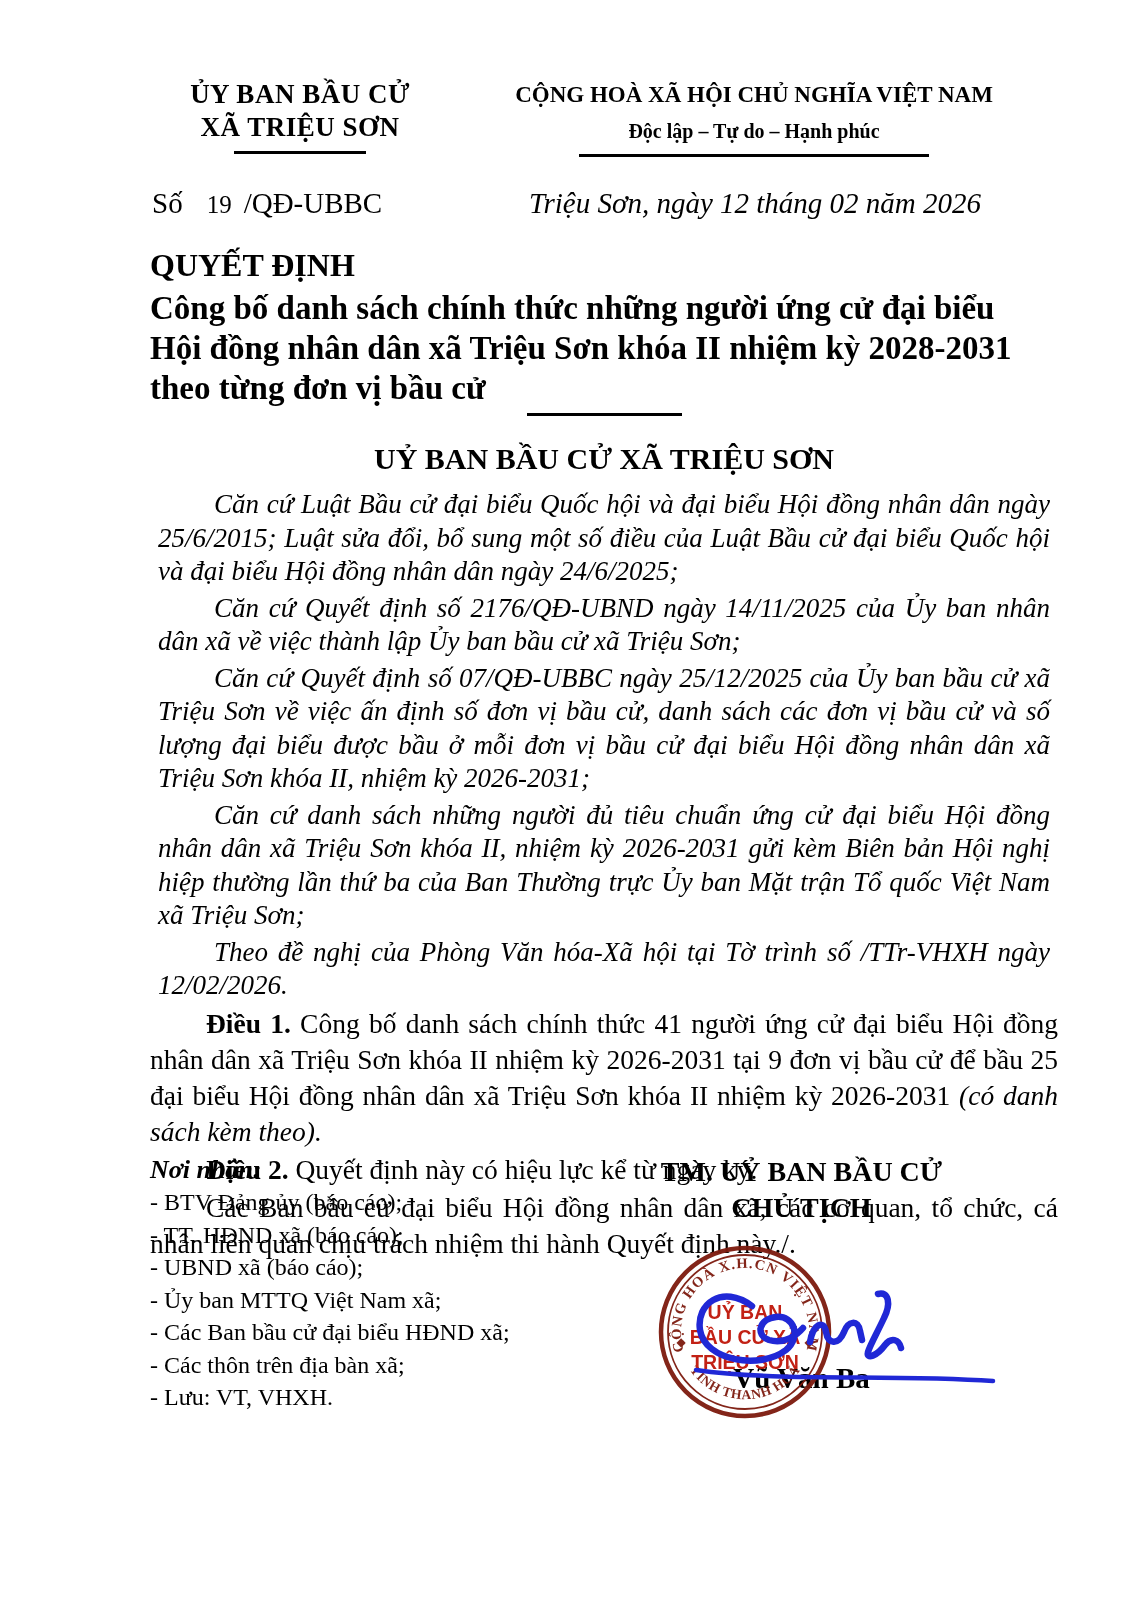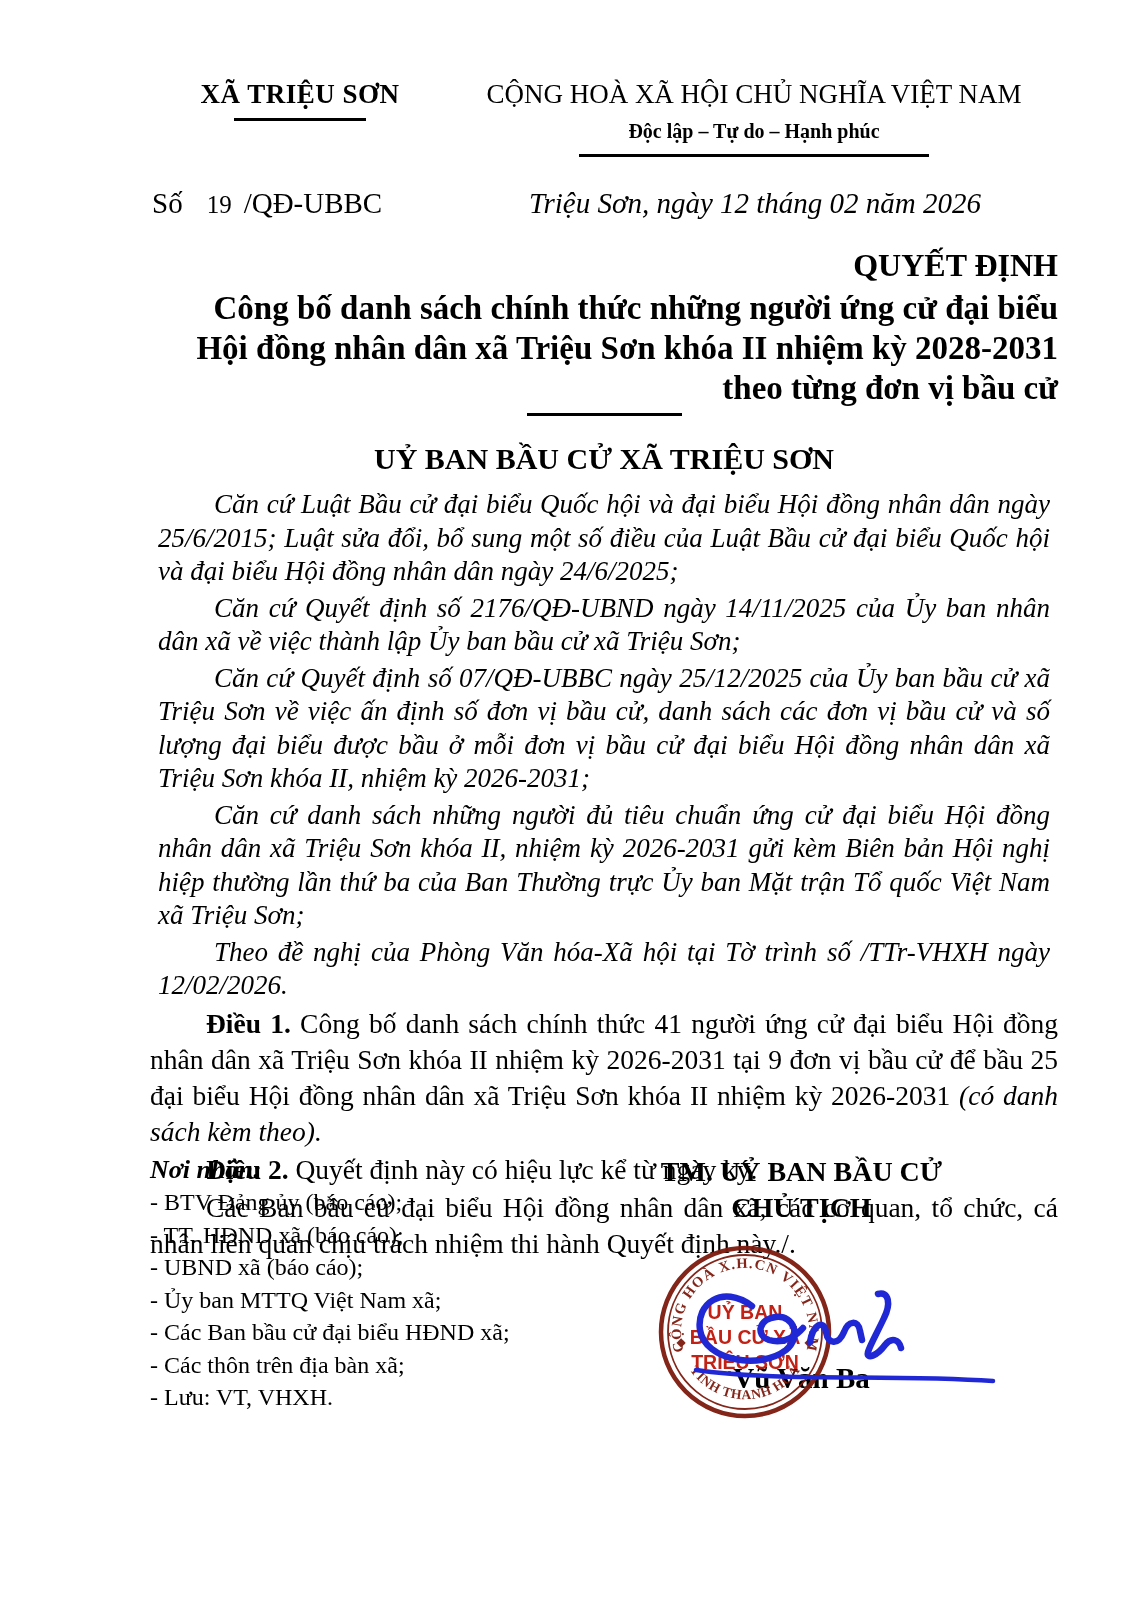--- a/index.html
+++ b/index.html
@@ -8,30 +8,30 @@
     font-family:"Liberation Serif", serif;color:#000;overflow:hidden;
   }
   .content{position:absolute;left:150px;top:78px;width:908px;}
 
   
   .hdr-row{display:flex;}
   .hdr-left{width:300px;text-align:center;}
   .hdr-right{flex:1;text-align:center;}
   .org-line{font-weight:bold;font-size:27px;line-height:33px;letter-spacing:.5px;}
   .rule-left{width:132px;border-top:3px solid #000;margin:7px auto 0;}
-  .nat-line1{font-weight:normal;font-size:27px;line-height:33px;}
+  .nat-line1{font-weight:bold;font-size:23px;line-height:33px;}
   .nat-line2{font-weight:bold;font-size:20px;line-height:34px;margin-top:3px;}
   .rule-right{width:350px;border-top:3px solid #000;margin:6px auto 0;}
   .hdr-row2{display:flex;margin-top:30px;}
   .doc-no{width:300px;font-size:29px;text-align:left;padding-left:2px;}
   .doc-no-value{font-size:25px;margin:0 12px 4px 24px;}
   .dateline{flex:1;text-align:center;font-style:italic;font-size:29px;}
 
   
-  .title-block{margin-top:26px;text-align:right;}
+  .title-block{margin-top:26px;text-align:left;}
   .doc-type{font-weight:bold;font-size:32px;line-height:38px;}
   .subject{font-weight:bold;font-size:33px;line-height:40px;margin-top:4px;}
   .rule-subject{width:155px;border-top:3px solid #000;margin:5px auto 0;}
   .issuer{font-weight:bold;font-size:30px;margin-top:26px;text-align:center;}
 
   
   .preamble{margin-top:12px;}
   .para{font-size:27px;line-height:33.5px;text-align:justify;text-indent:56px;margin:3px 8px;}
   .preamble .para{font-style:italic;}
   .order-heading{text-align:center;font-weight:bold;font-size:30px;margin:12px 0 10px;}
@@ -52,20 +52,21 @@
   .signature{position:absolute;left:688px;top:1282px;width:330px;height:115px;z-index:3;}
 </style>
 </head>
 <body>
 
 <div class="page">
   <div class="content">
 
     <div class="hdr-row">
       <div class="hdr-left">
+        <div class="org-line">ỦY BAN BẦU CỬ</div>
         <div class="org-line">XÃ TRIỆU SƠN</div>
         <div class="rule-left"></div>
       </div>
       <div class="hdr-right">
         <div class="nat-line1">CỘNG HOÀ XÃ HỘI CHỦ NGHĨA VIỆT NAM</div>
         <div class="nat-line2">Độc lập – Tự do – Hạnh phúc</div>
         <div class="rule-right"></div>
       </div>
     </div>
 

